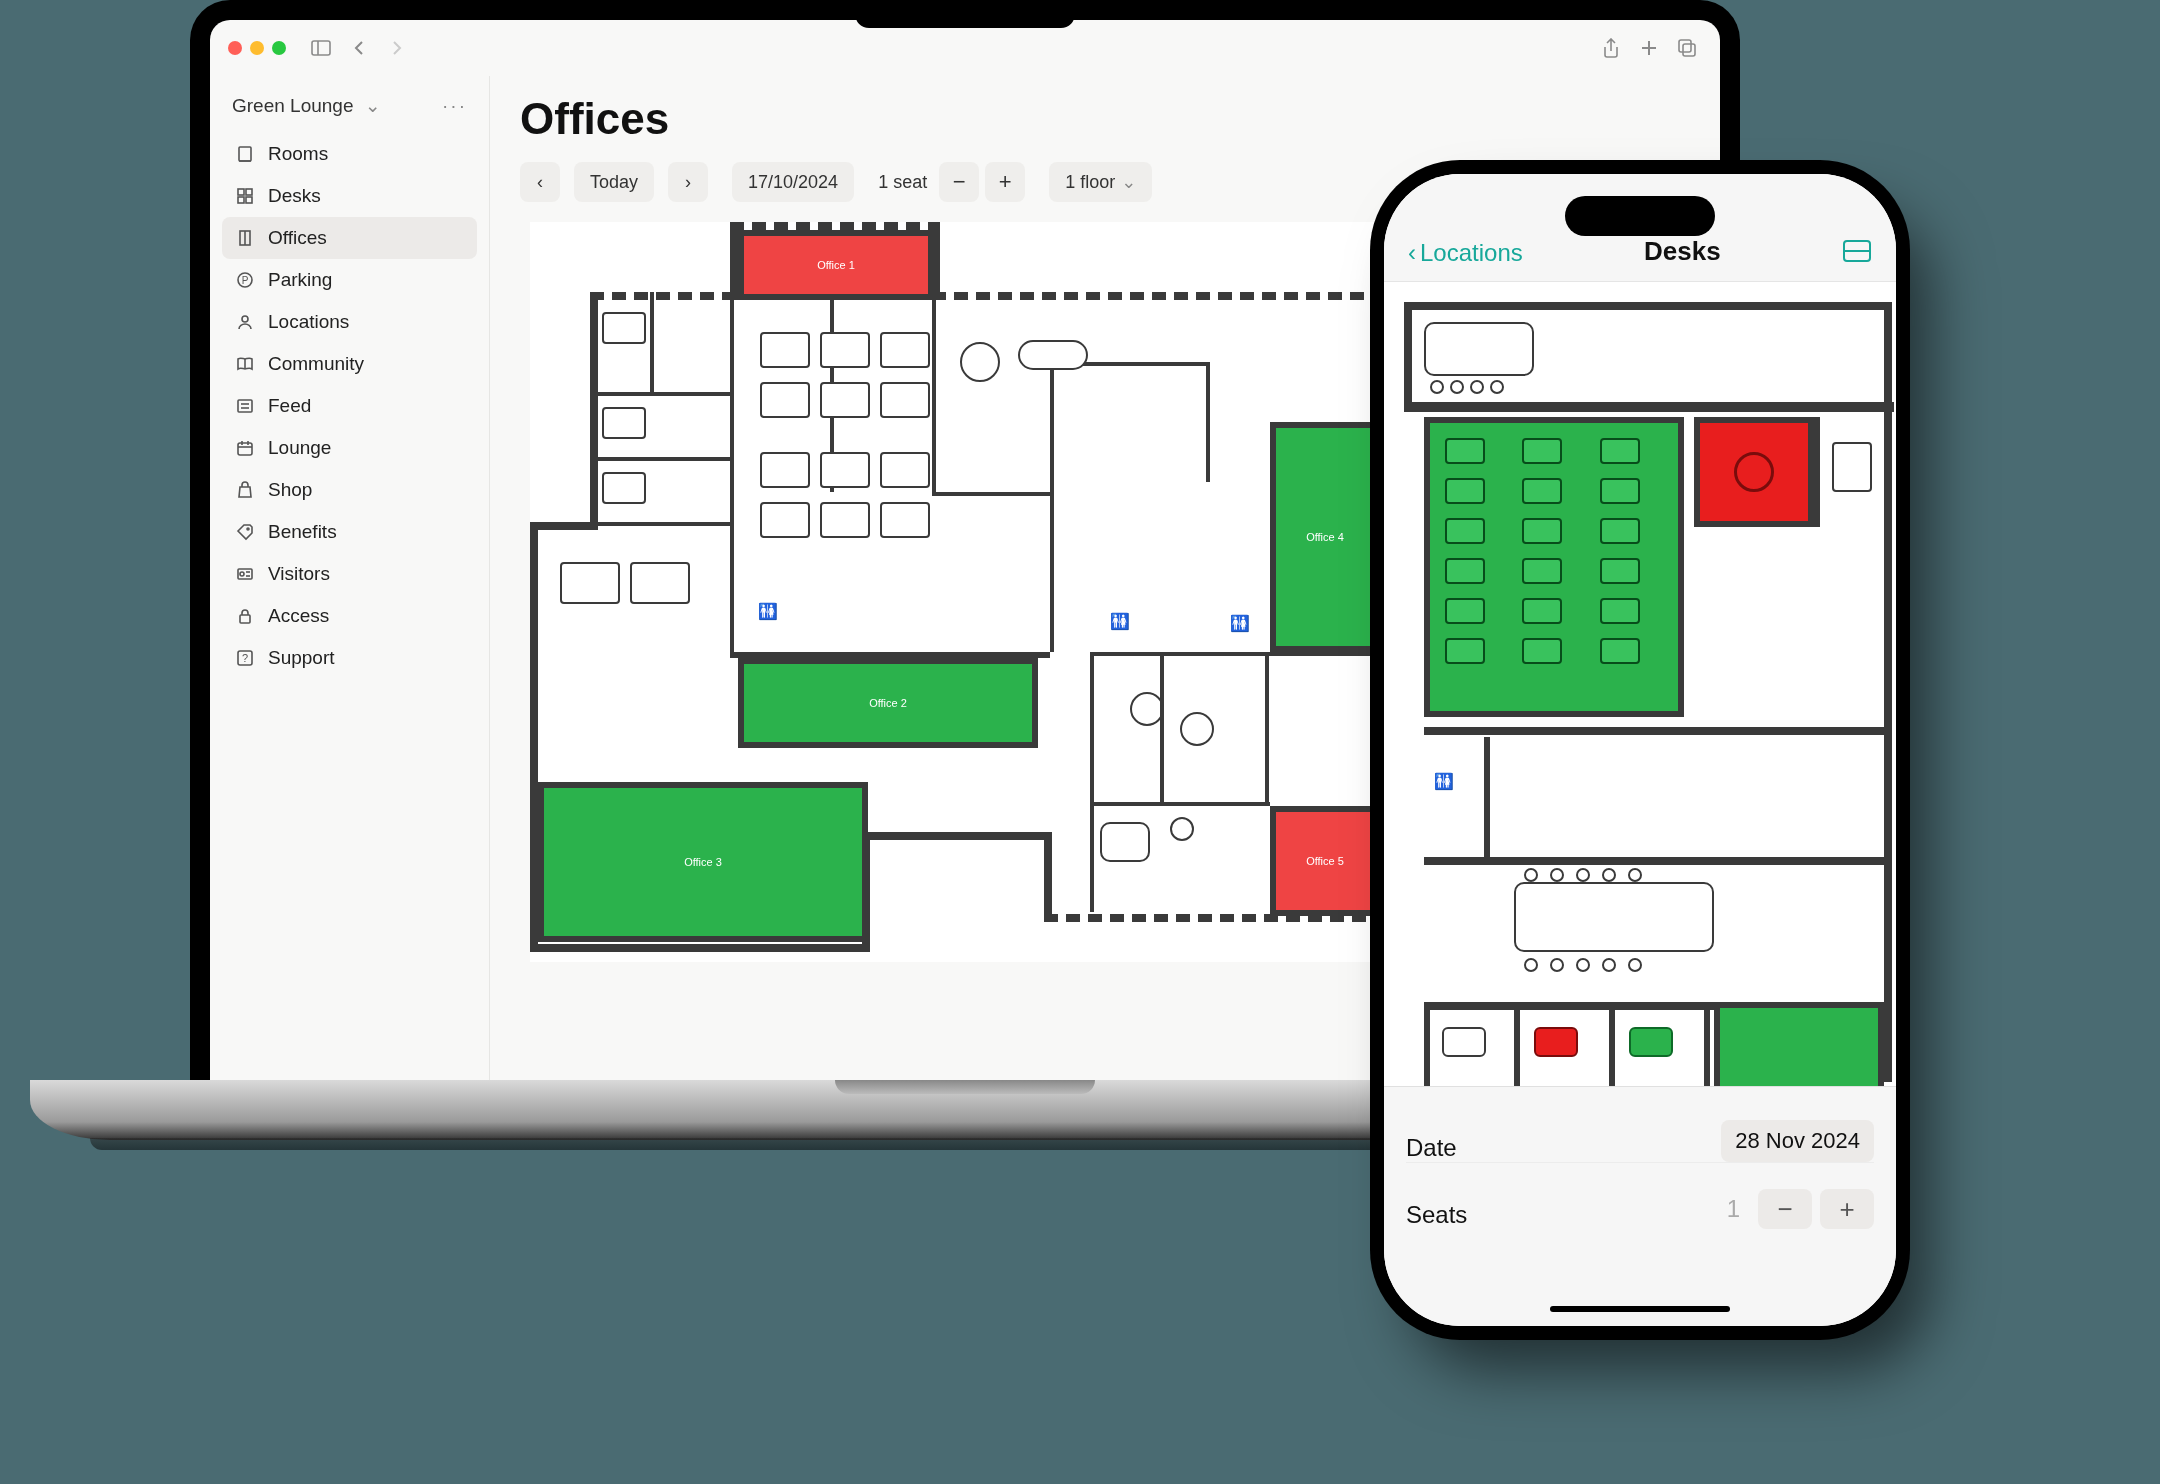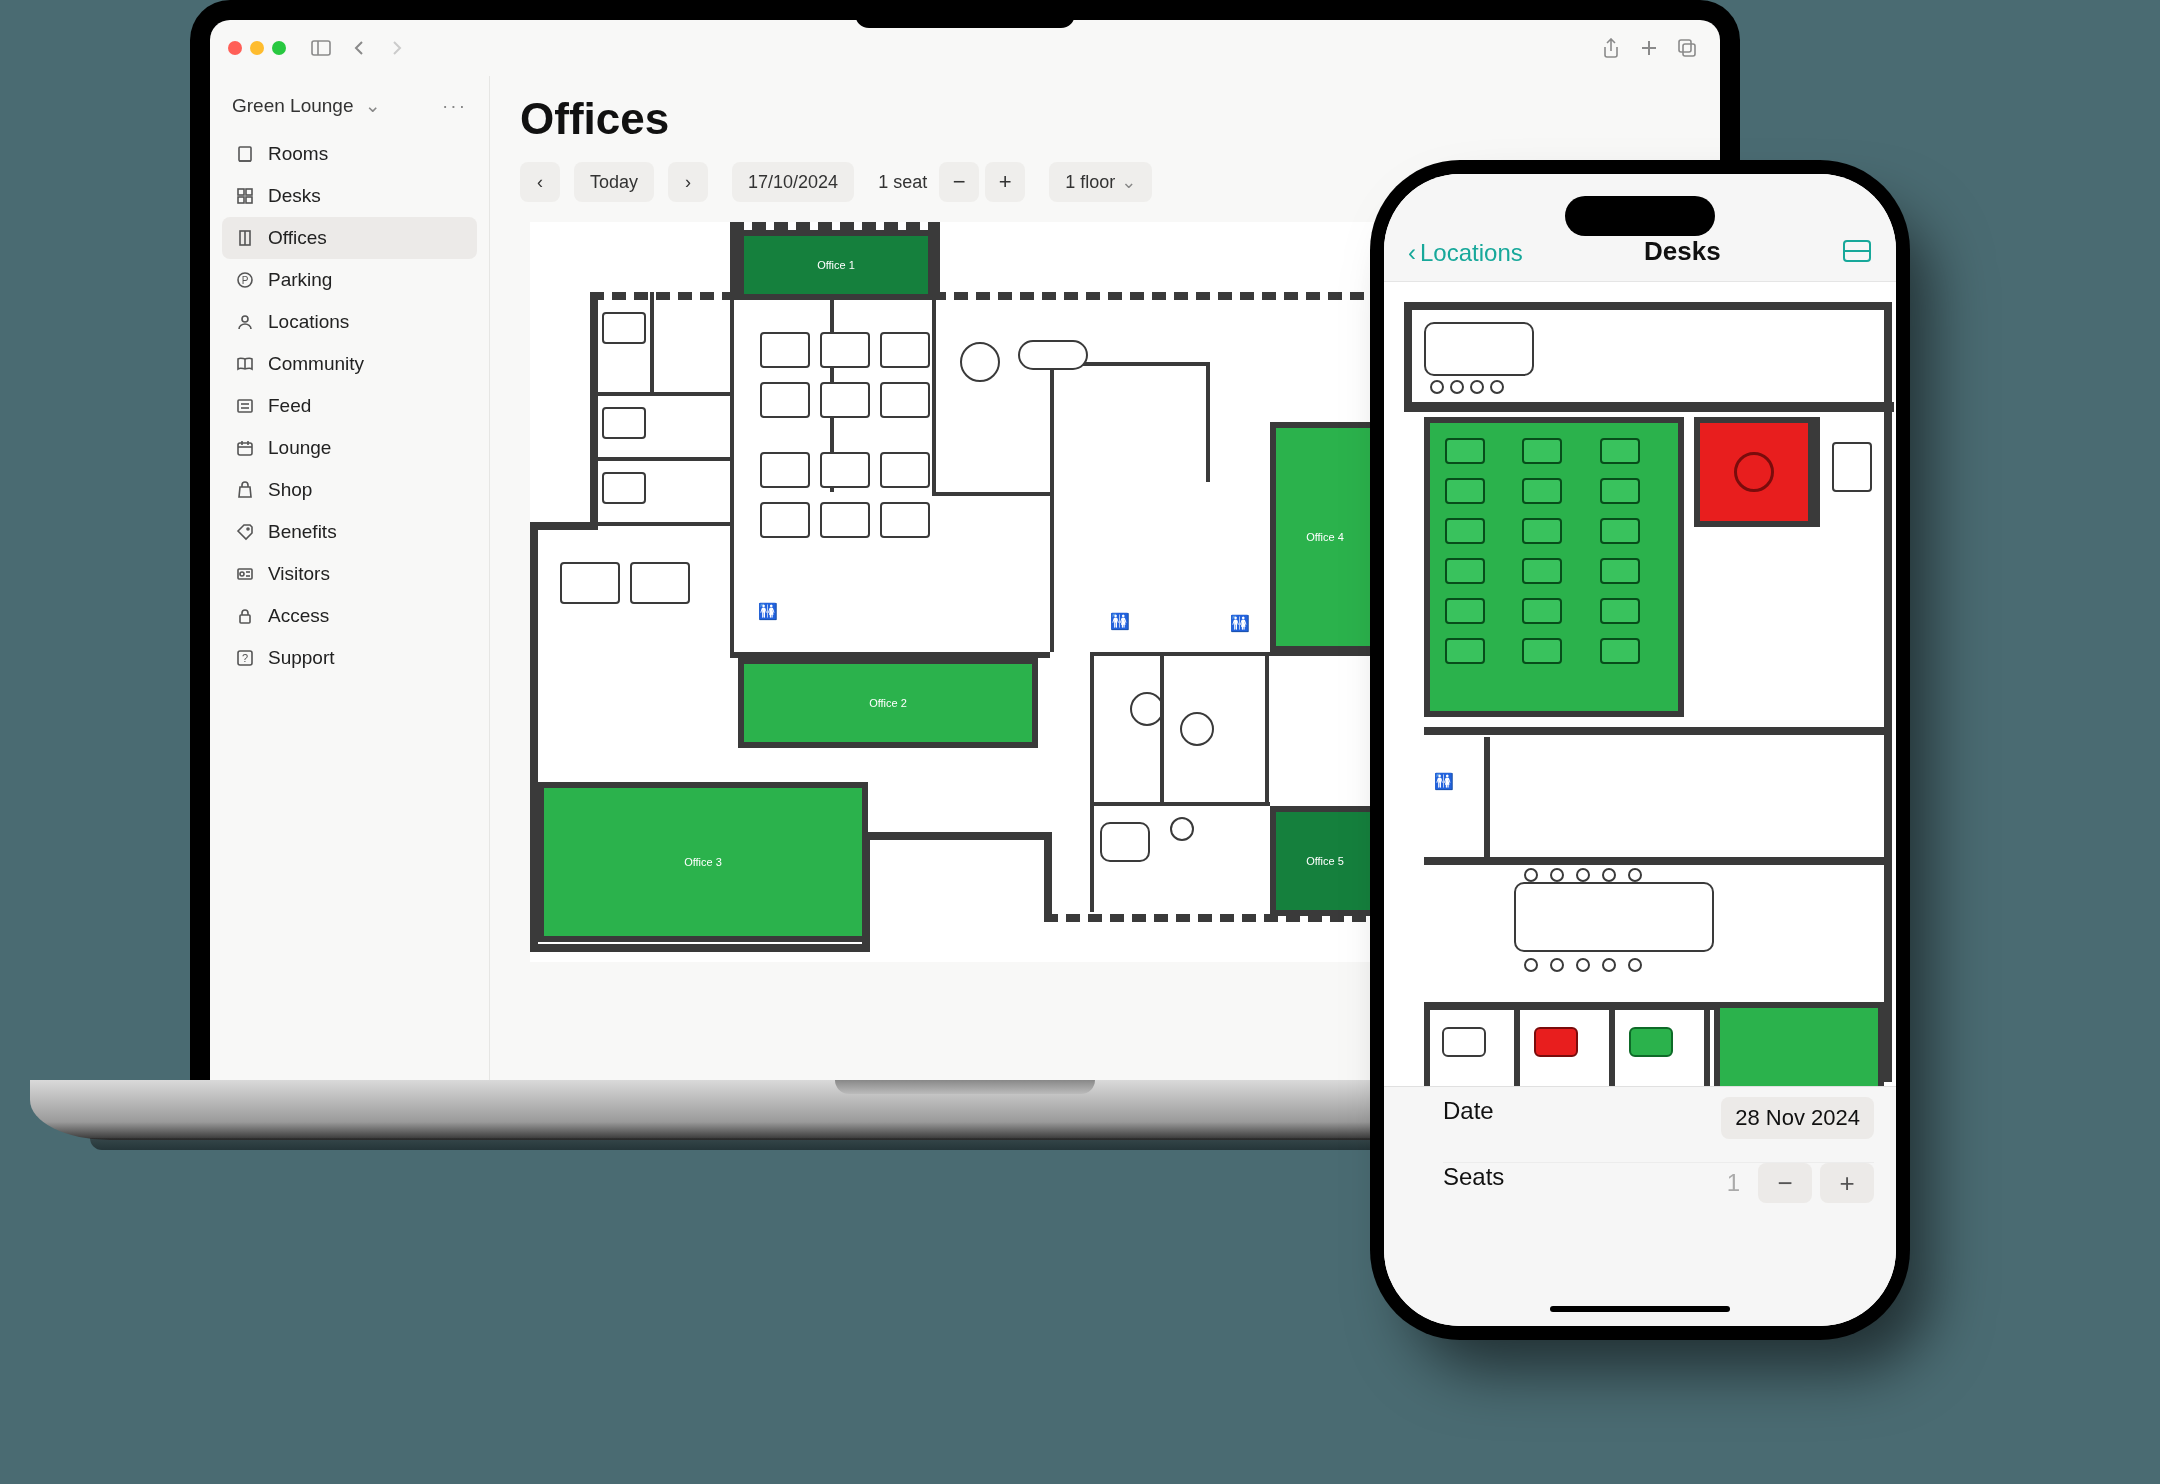--- a/index.html
+++ b/index.html
@@ -113,21 +113,21 @@
     margin-left: 10px;
     background: #fff;
   }
   .wall{position:absolute;background:#3a3a3a;}
   .wall.gap{background:repeating-linear-gradient(90deg,#3a3a3a 0 14px,#fff 14px 22px);}
   .room{
     position:absolute; border:6px solid #3a3a3a;
     display:flex;align-items:center;justify-content:center;
     font-size:11px; color:#fff; text-align:center;
   }
-  .room.red{background:#15803d;}
+  .room.red{background:#ef4444;}
   .room.green{background:#2bb24c;justify-content:center;}
   .thin{position:absolute;background:#3a3a3a;}
   .furn{position:absolute;border:2px solid #3a3a3a;border-radius:4px;background:#fff;}
   .chair-dot{position:absolute;width:14px;height:14px;border:2px solid #3a3a3a;border-radius:50%;}
   .rest-icon{position:absolute;font-size:16px;color:#333;}
 
   
   .phone{
     position:absolute;
     left:1370px; top:160px;
@@ -165,24 +165,23 @@
     background:#fff; overflow:hidden;
   }
   .phone-plan .room, .phone-plan .thin, .phone-plan .furn, .phone-plan .wall{ }
   .phone-bottom{
     position:absolute; left:0; right:0; bottom:0; height:240px;
     background:#f6f6f6;
     border-top:1px solid #e0e0e0;
     padding:10px 22px;
   }
   .prow{
-    display:flex;align-items:flex-start;justify-content:space-between;
+    display:flex;align-items:flex-end;justify-content:space-between;
     height:66px; font-size:24px; color:#111;
     border-bottom:1px solid #ececec;
-    margin-left:37px;
   }
   .prow:last-child{border-bottom:none;}
   .chip{ background:#eceae8; border-radius:8px; padding:8px 14px; font-size:22px;}
   .pstepper{ display:flex; align-items:center; gap:8px;}
   .pstep{ width:54px;height:40px;background:#eceae8;border-radius:8px;display:flex;align-items:center;justify-content:center;font-size:26px;color:#555;}
   .pval{ font-size:24px;color:#aaa; margin-right:10px;}
   .floor-val{ color:#aaa; font-size:22px; display:flex;align-items:center;gap:6px;}
   .home-ind{ position:absolute; bottom:14px; left:50%; transform:translateX(-50%); width:180px;height:6px;background:#000;border-radius:4px;}
 
   

